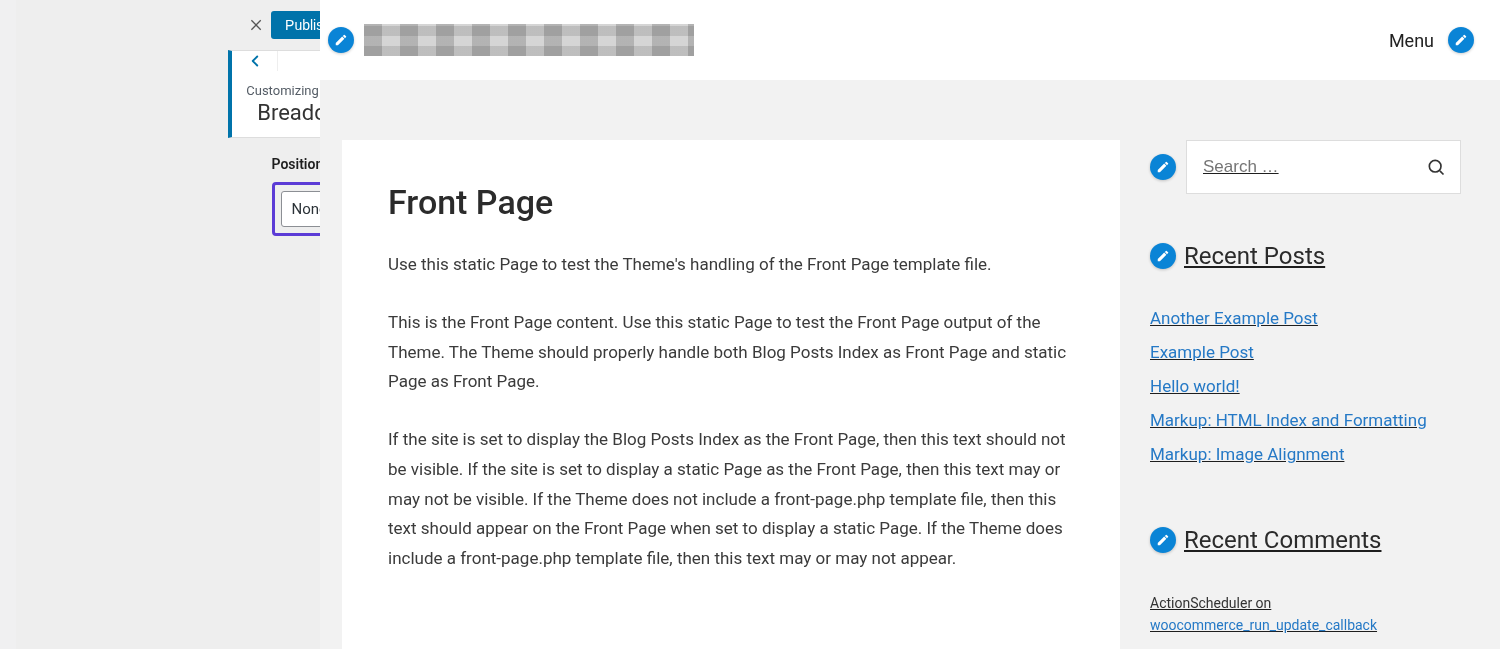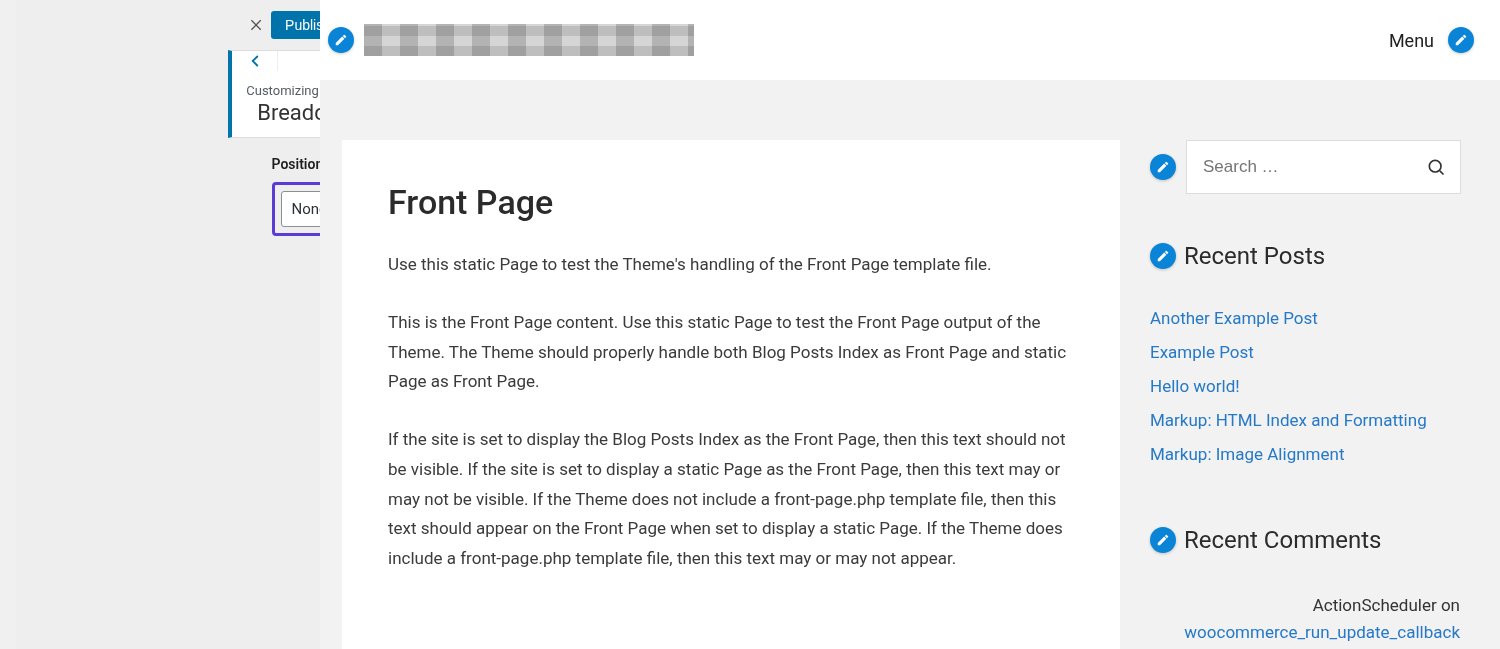--- a/index.html
+++ b/index.html
@@ -116,37 +116,37 @@
     filter:contrast(.9) brightness(1.05);
   }
   .pv-header-right{display:flex;align-items:center;gap:14px;}
   .pv-menu{font-size:18px;color:#222;}
   .pv-body{padding:60px 40px 0 22px;display:flex;gap:30px;align-items:flex-start;}
   .pv-main{
     flex:1;background:#fff;padding:42px 46px;min-height:520px;
   }
   .pv-h1{font-size:34px;font-weight:500;color:#2b2b2b;margin:0 0 28px;}
   .pv-p{font-size:17px;line-height:1.75;color:var(--body-text);margin:0 0 28px;}
-  .pv-side{width:310px;display:flex;flex-direction:column;gap:28px;}
+  .pv-side{width:310px;display:flex;flex-direction:column;gap:28px;text-decoration:underline;}
   .pv-search-row{display:flex;align-items:center;gap:10px;}
   .pv-search{
     flex:1;display:flex;align-items:center;background:#fff;border:1px solid #ddd;
     padding:0 14px;height:54px;
   }
   .pv-search input{
     flex:1;border:none;outline:none;font-size:17px;color:#777;background:transparent;
   }
   .pv-search .mag{width:20px;height:20px;}
   .pv-widget{}
   .pv-widget-head{display:flex;align-items:center;gap:8px;}
   .pv-widget-title{font-size:24px;font-weight:400;color:#2b2b2b;text-align:center;}
   .pv-list{list-style:none;padding:0;margin:18px 0 8px;}
   .pv-list li{font-size:17px;margin:0 0 14px;}
   .pv-list a{color:var(--link);text-decoration:none;}
-  .pv-comment{font-size:17px;color:#333;margin-top:18px;line-height:1.6;text-align:right;}
+  .pv-comment{font-size:14px;color:#333;margin-top:18px;line-height:1.6;}
   .pv-comment a{color:var(--link);text-decoration:none;}
 </style>
 </head>
 <body>
 
 <aside class="customizer">
   <div class="cz-topbar">
     <button class="cz-close" aria-label="close">
       <svg viewBox="0 0 24 24" width="16" height="16">
           <path fill="#555" d="M18.3 5.7 12 12l6.3 6.3-1.4 1.4L10.6 13.4 4.3 19.7 2.9 18.3 9.2 12 2.9 5.7 4.3 4.3l6.3 6.3 6.3-6.3z"></path>

